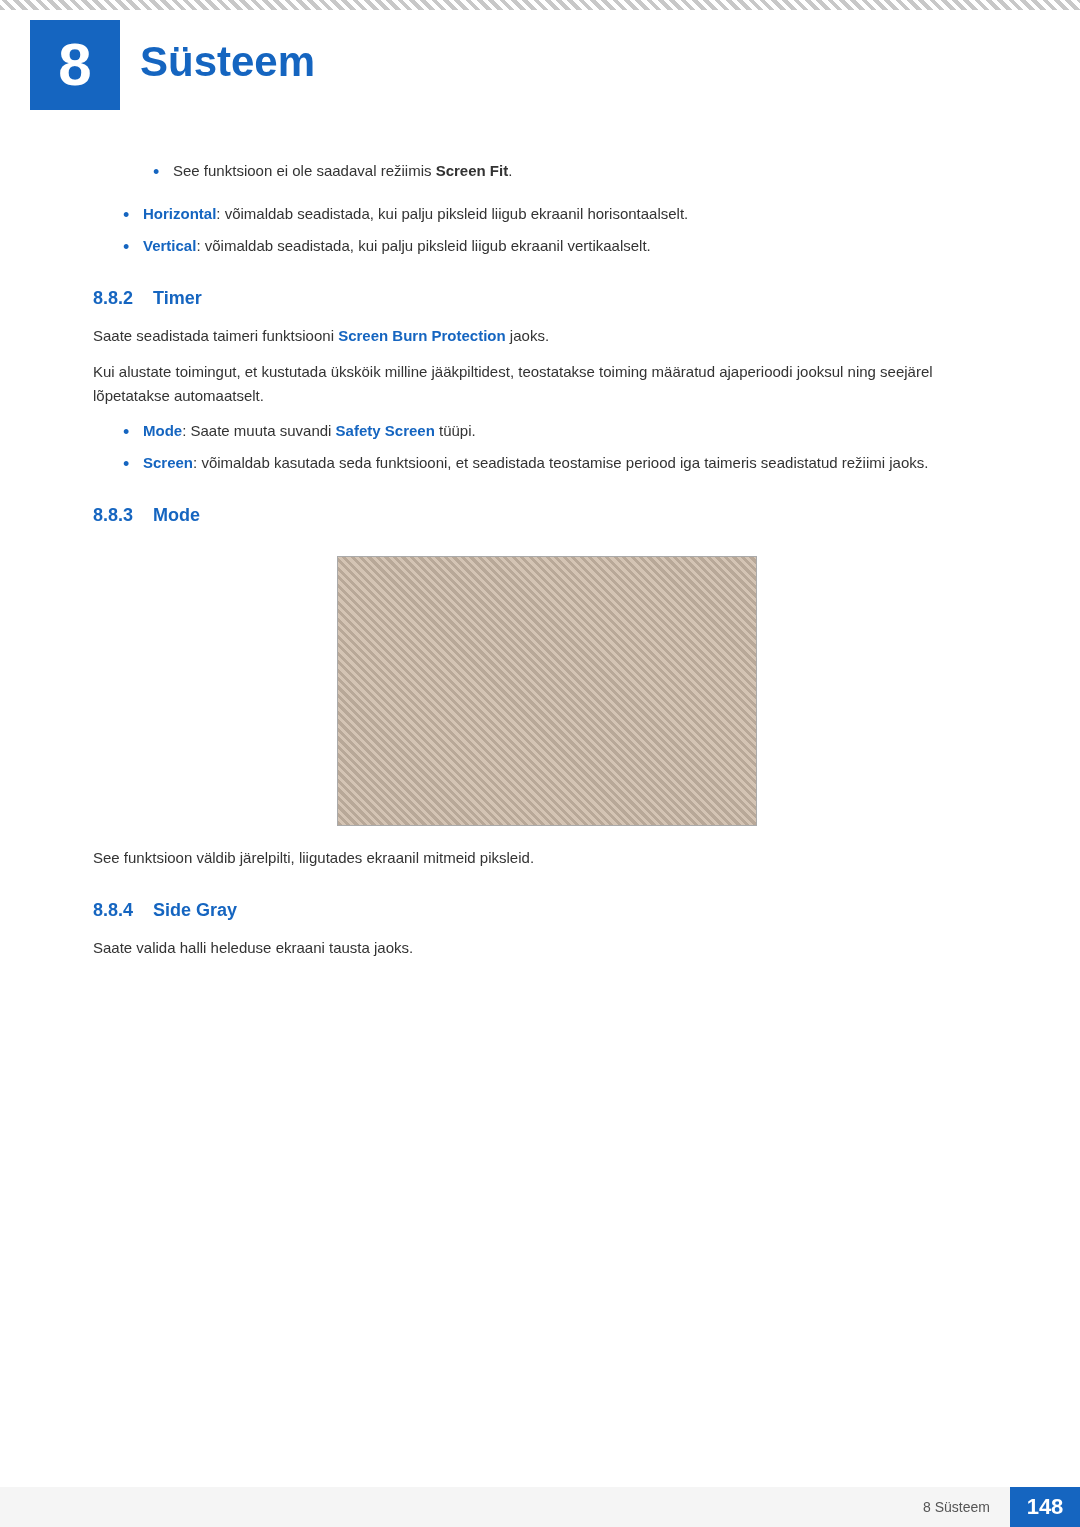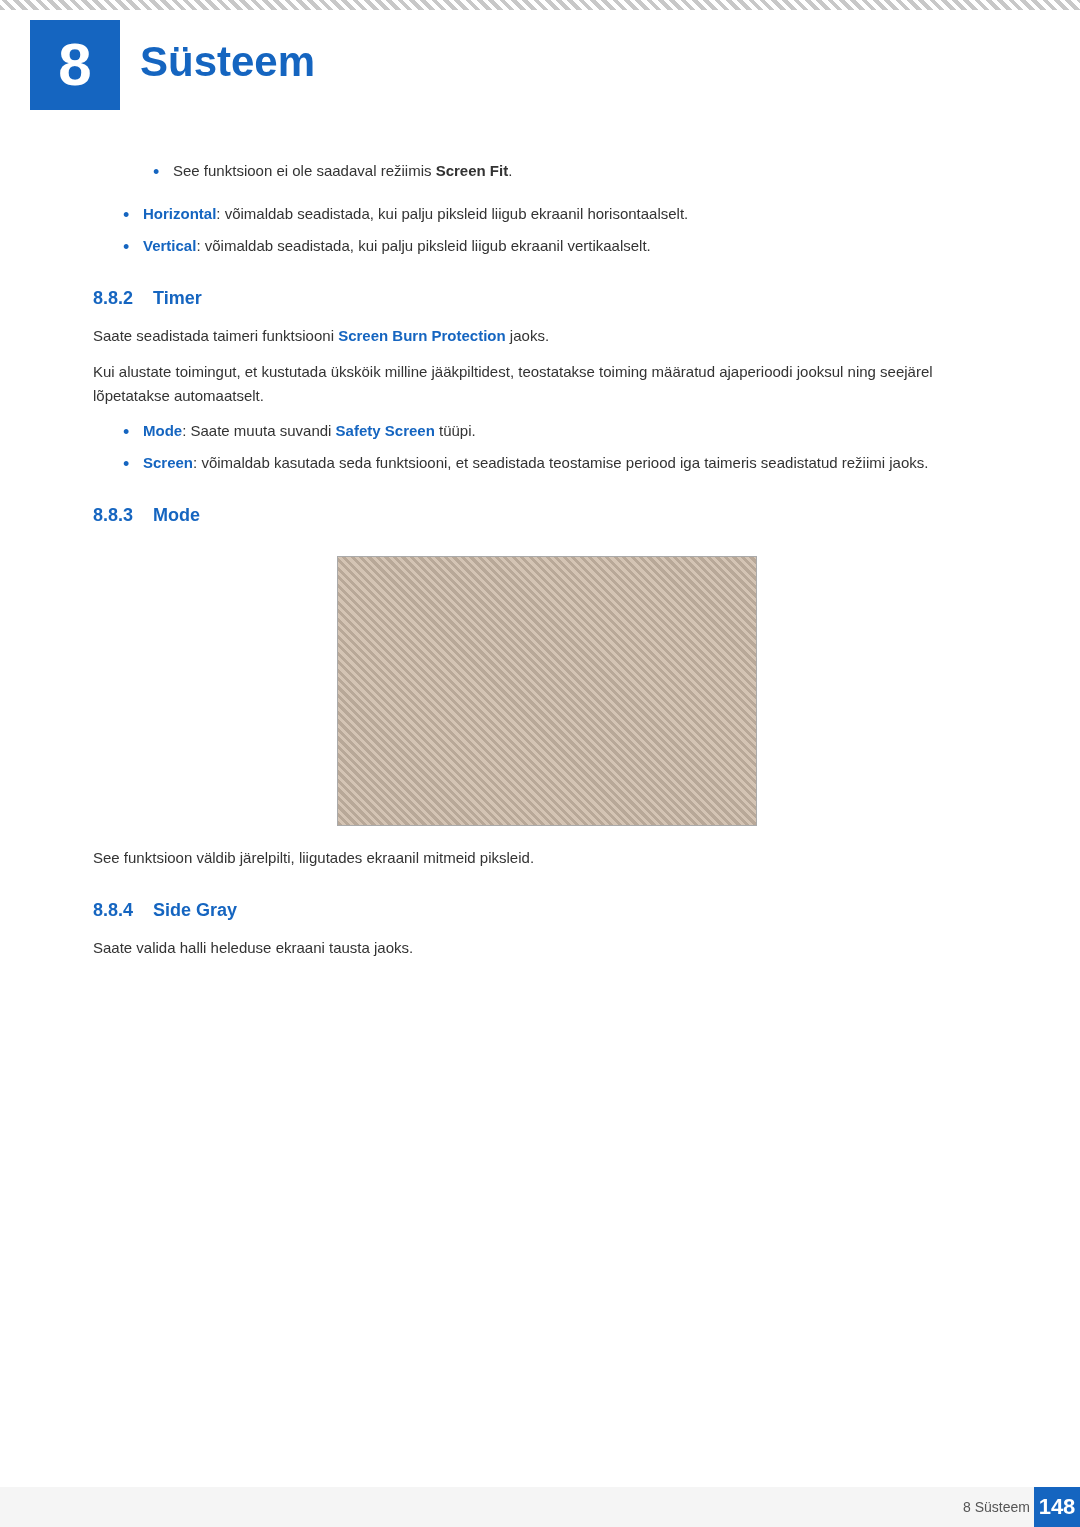--- a/index.html
+++ b/index.html
@@ -163,29 +163,29 @@
       background: #f5f5f5;
       display: flex;
       align-items: center;
       justify-content: flex-end;
       padding-right: 0;
     }
 
     .footer-text {
       color: #555555;
       font-size: 14px;
-      padding-right: 4px;
+      padding-right: 20px;
     }
 
     .footer-page-box {
       background: #1565c0;
       color: #ffffff;
       font-size: 22px;
       font-weight: bold;
-      width: 46px;
+      width: 70px;
       height: 40px;
       display: flex;
       align-items: center;
       justify-content: center;
     }
 
     
     .slash {
       color: #333333;
     }

